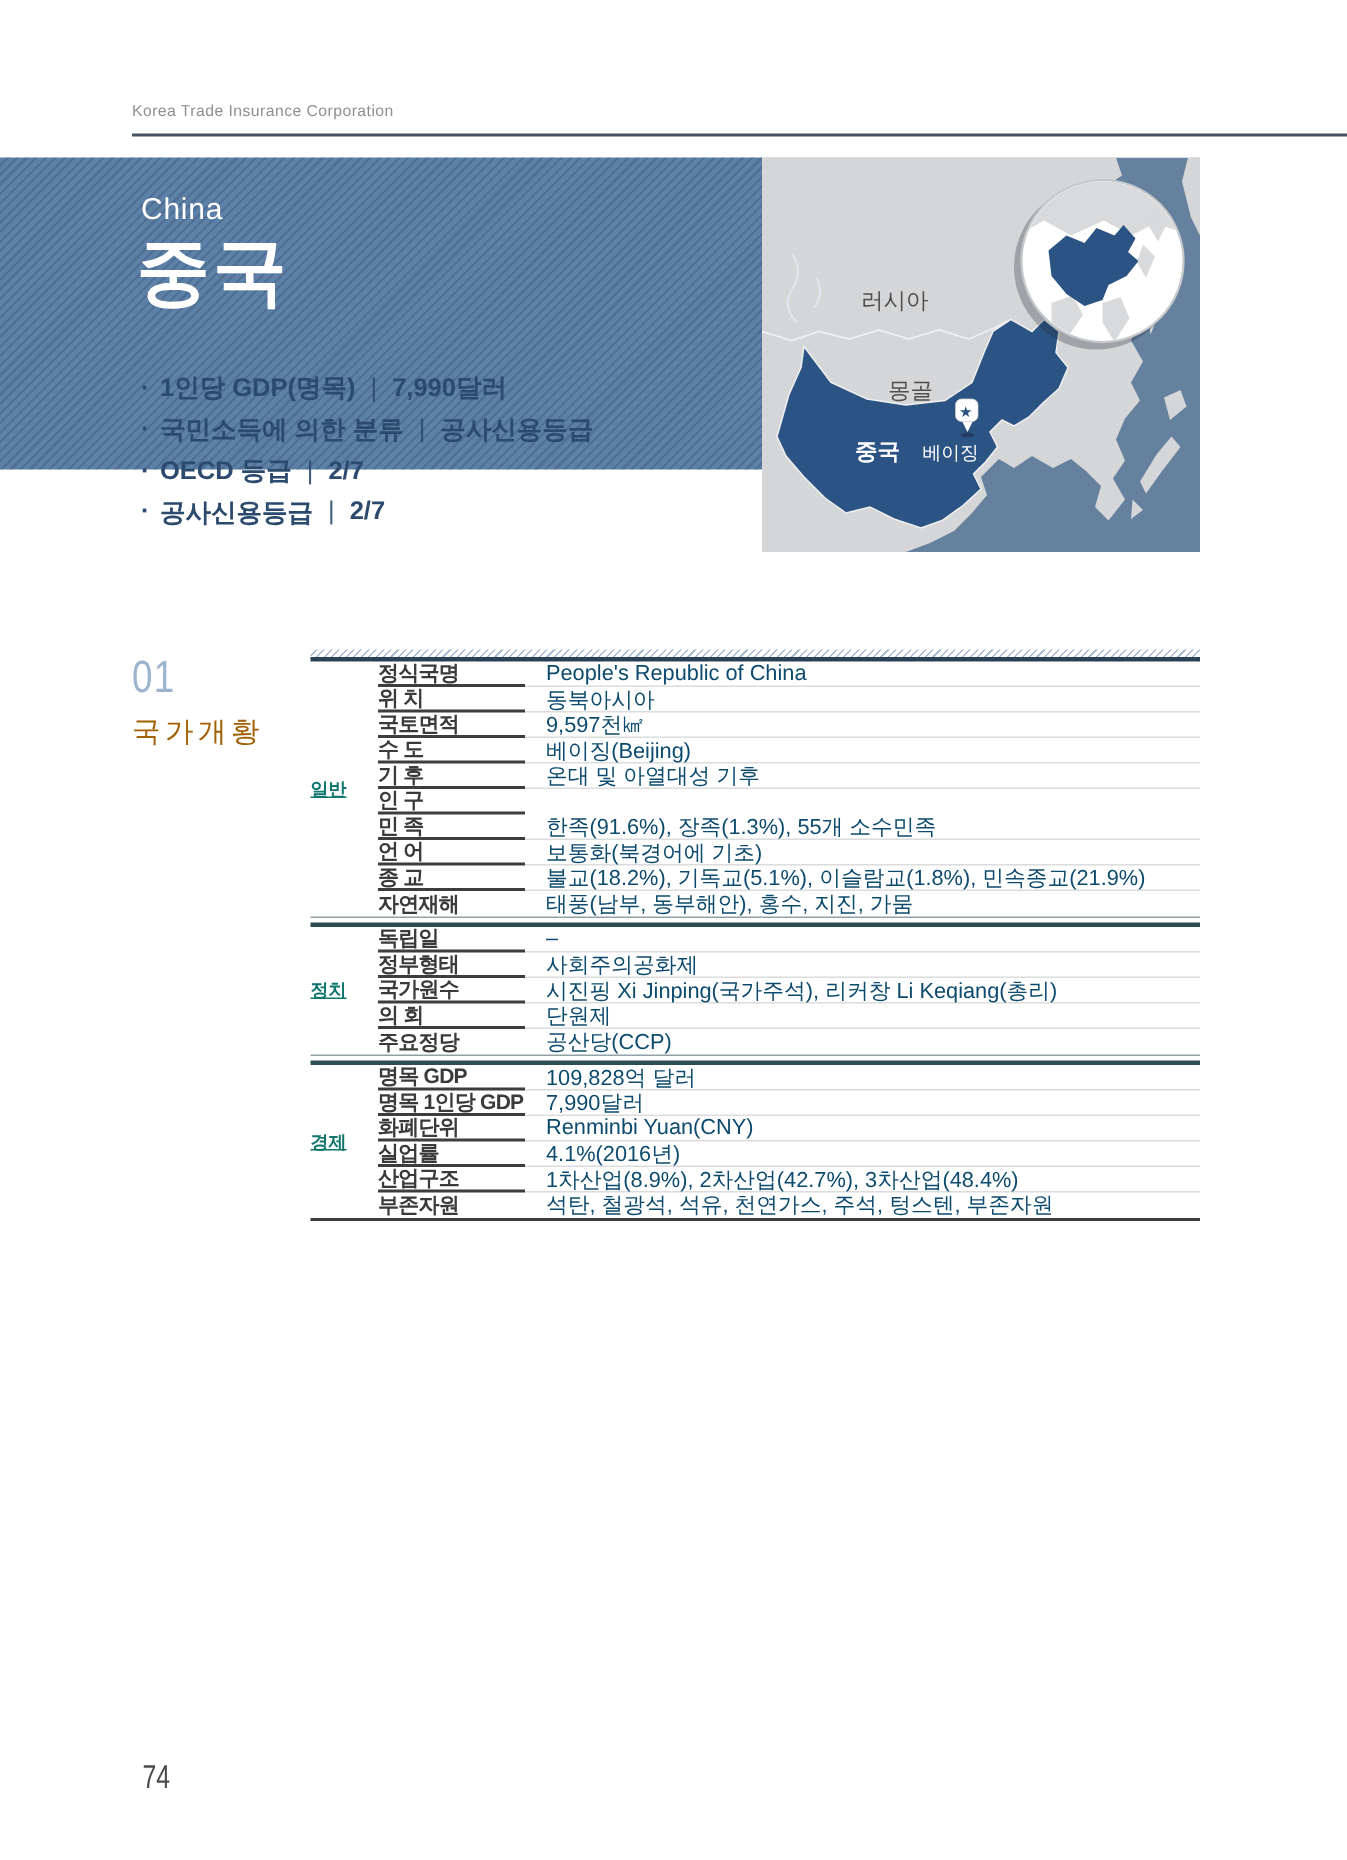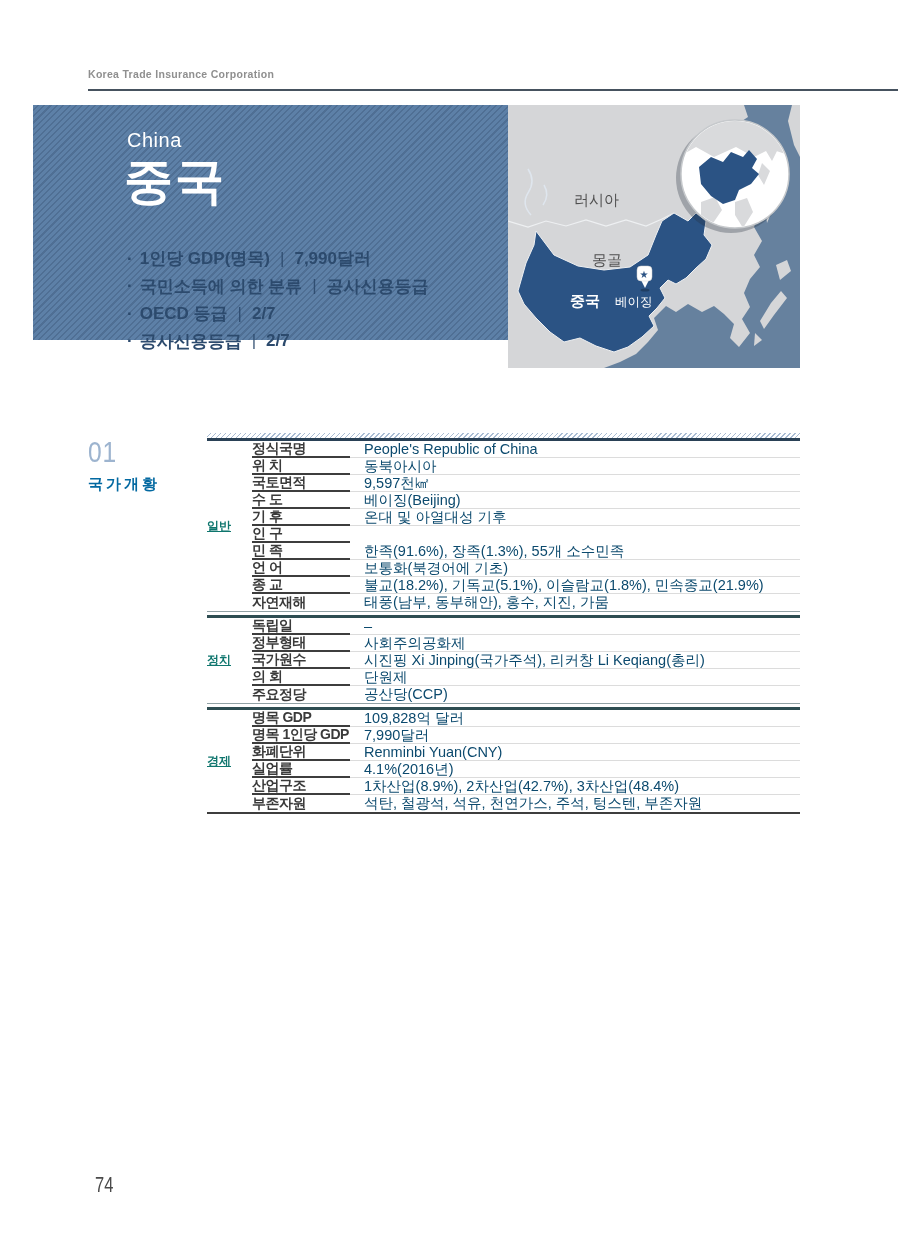--- a/index.html
+++ b/index.html
@@ -2,42 +2,42 @@
 <html><head>
 <meta charset="utf-8">
 <style>
   * { margin:0; padding:0; box-sizing:border-box; }
   body { background:#e9e9e9; font-family:"Liberation Sans", sans-serif; }
   .page { position:relative; width:898px; height:1240px; background:#ffffff; margin:0 auto; overflow:hidden; }
 
   
   .doc-header { position:absolute; left:88px; top:68px; width:810px;
                 border-bottom:2px solid #46525f; padding-bottom:9px; }
-  .doc-header .org { font-size:10.5px; color:#8f8f8f; letter-spacing:0.3px;font-weight:bold; }
+  .doc-header .org { font-size:10.5px; color:#8f8f8f; letter-spacing:0.3px; }
 
   
   .banner { position:absolute; left:0; top:105px; width:800px; height:263px; display:flex; }
-  .banner-stripes { position:relative; width:508px; height:235px;
+  .banner-stripes { position:relative; width:508px; height:208px;
       background-color:#5d80a7;
-      background-image:repeating-linear-gradient(135deg, rgba(0,0,0,0) 0px, rgba(0,0,0,0) 3px, rgba(30,50,80,0.22) 3px, rgba(30,50,80,0.22) 4.5px);margin-left:33px; }
+      background-image:repeating-linear-gradient(135deg, rgba(0,0,0,0) 0px, rgba(0,0,0,0) 3px, rgba(30,50,80,0.22) 3px, rgba(30,50,80,0.22) 4.5px); }
   .country-en { position:absolute; left:94px; top:24px; font-size:20px; color:#ffffff; letter-spacing:0.5px; }
   .country-ko { position:absolute; left:91px; top:44px; font-size:49px; font-weight:bold; color:#ffffff; letter-spacing:2px; }
   .fact-list { position:absolute; left:94px; top:140px; }
   .fact-line { height:27.5px; display:flex; align-items:center; font-size:17px; font-weight:bold; color:#2c4a6d; }
   .fact-line .dot { margin-right:7px; }
   .fact-line .sep { margin:0 10px; font-weight:normal; opacity:0.9; }
 
   .banner-map { width:292px; height:263px; flex:0 0 auto; }
   .map-label { fill:#4f4f4f; font-size:15px; font-family:"Liberation Sans", sans-serif; }
   .map-label-white { fill:#ffffff; font-family:"Liberation Sans", sans-serif; }
 
   
   .section-head { position:absolute; left:88px; top:392px;margin-top:43px; }
   .section-num { font-size:30px; color:#9db4cf; transform:scaleX(0.82); transform-origin:left; letter-spacing:1px; }
-  .section-title { margin-top:6px; font-size:15px; font-weight:bold; color:#0369a1; letter-spacing:3px; }
+  .section-title { margin-top:6px; font-size:19px; font-weight:normal; color:#a16207; letter-spacing:3px; }
 
   
   .ktable { position:absolute; left:207px; top:433px; width:593px; }
   .kt-topbar { height:8px;
       background-image:repeating-linear-gradient(135deg, #ffffff 0px, #ffffff 2.5px, #aabdd4 2.5px, #aabdd4 3.5px);
       border-bottom:3px solid #2a4156; }
   .kt-group { display:flex; }
   .kt-groupname { width:45px; display:flex; align-items:center; font-size:12px; font-weight:bold; color:#0f766e;text-decoration:underline; }
   .kt-rows { flex:1; }
   .kt-row { display:flex; height:17px; }

